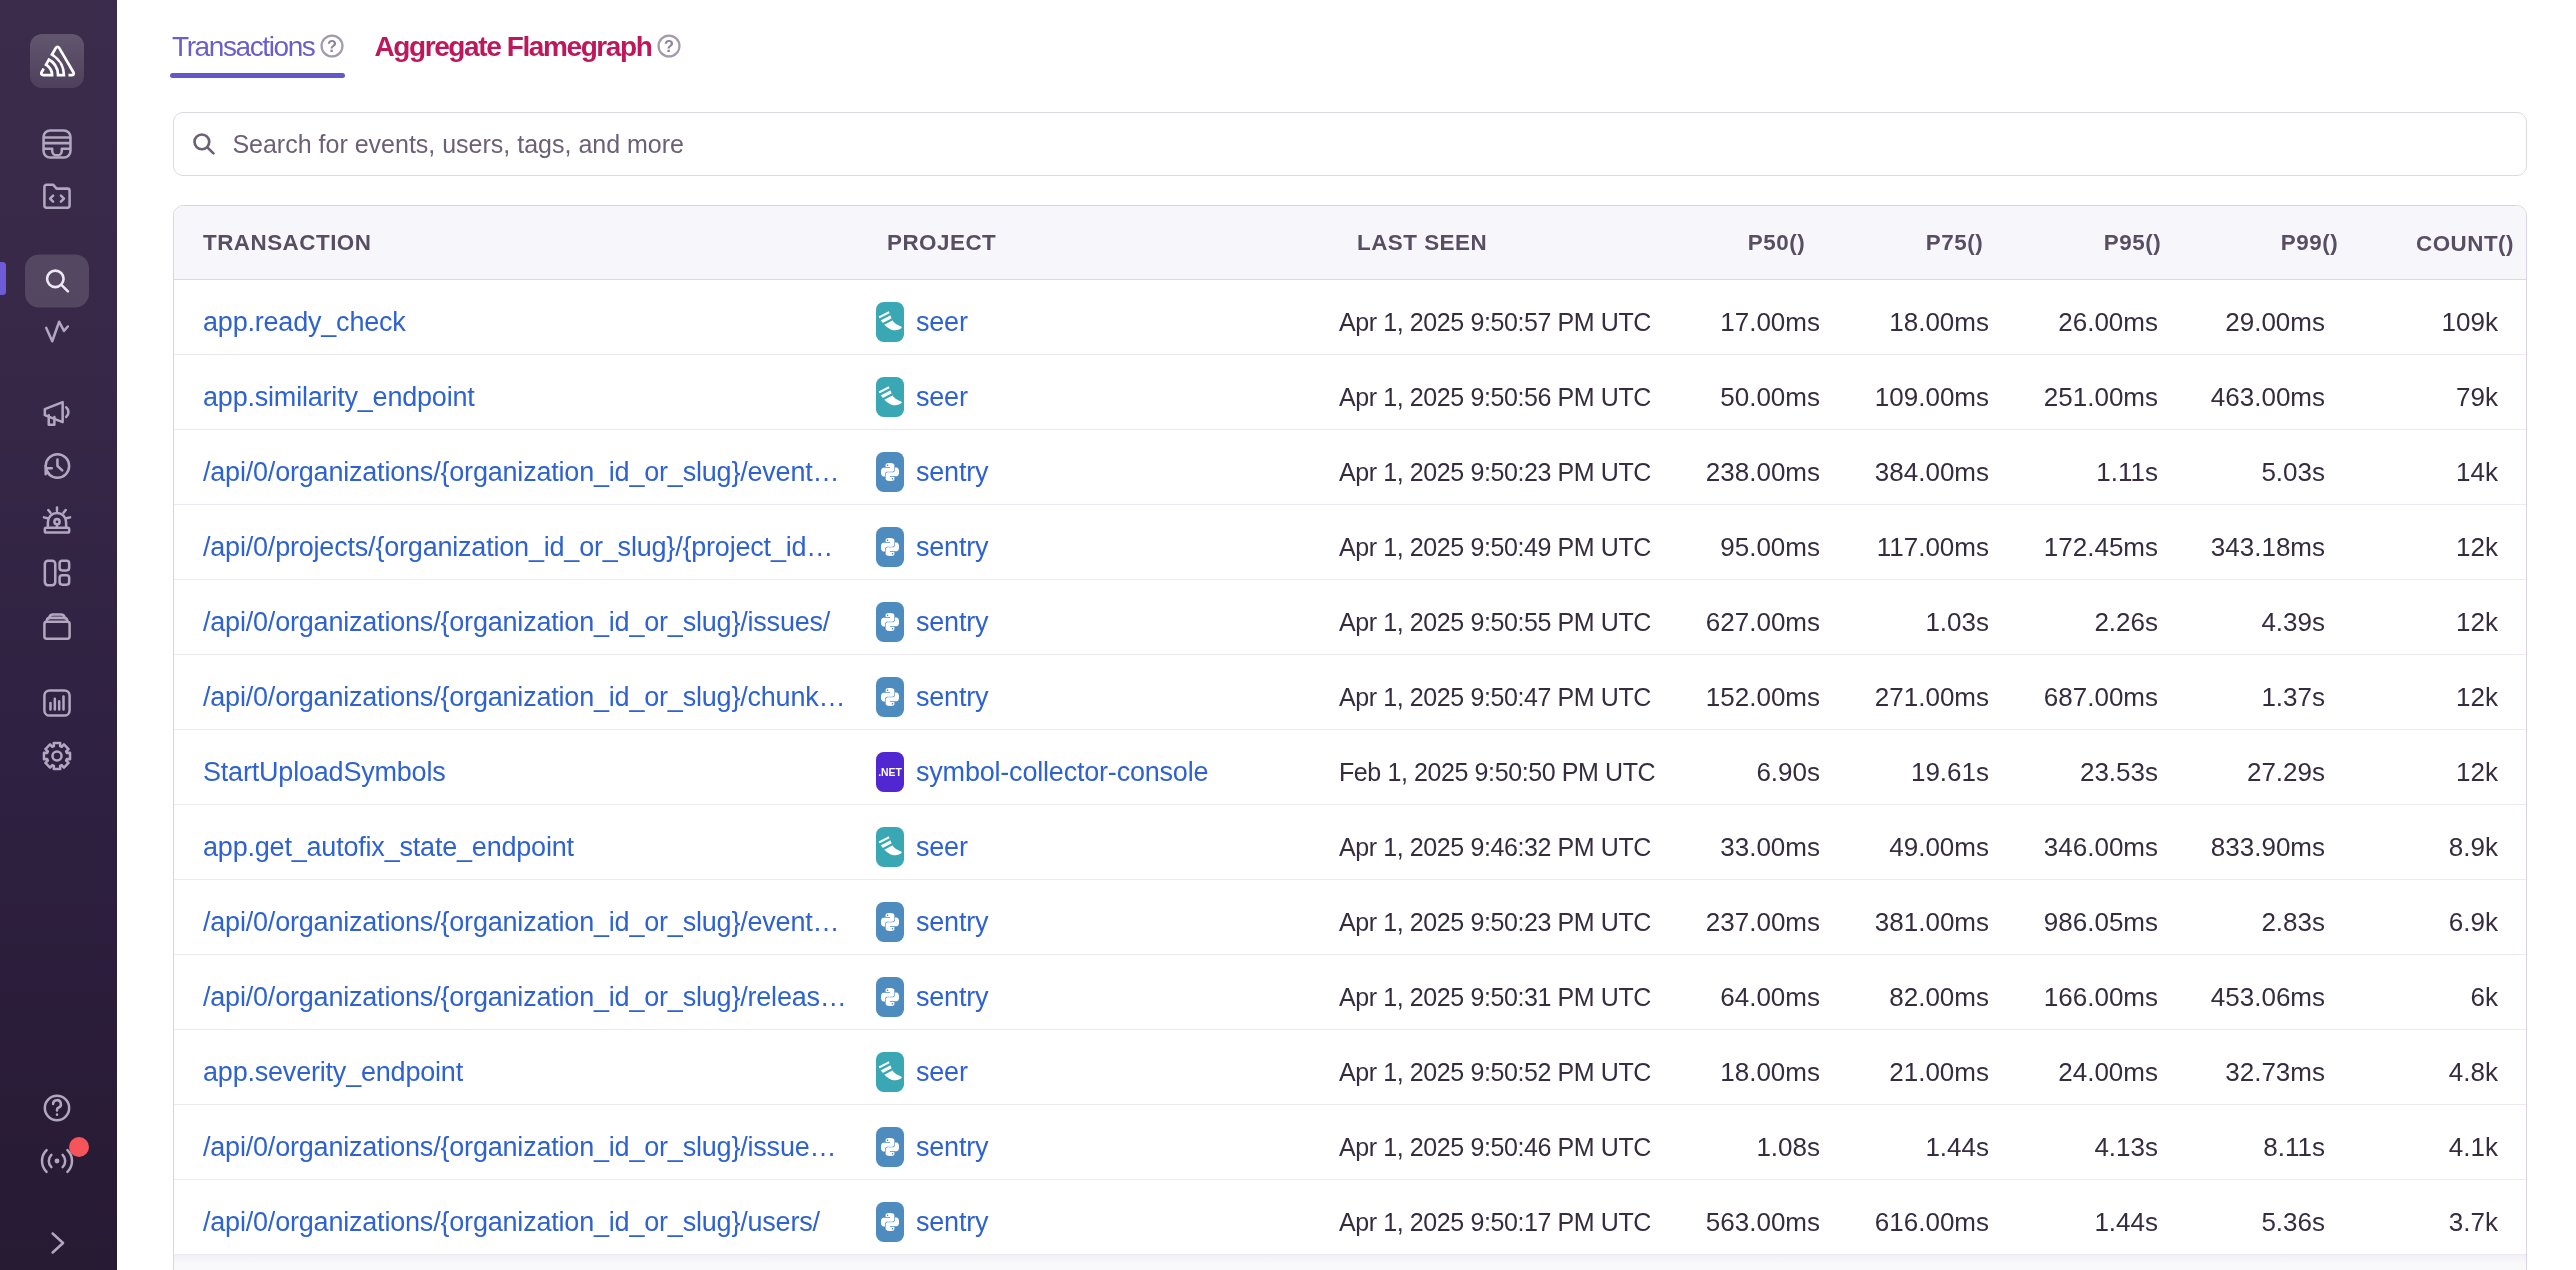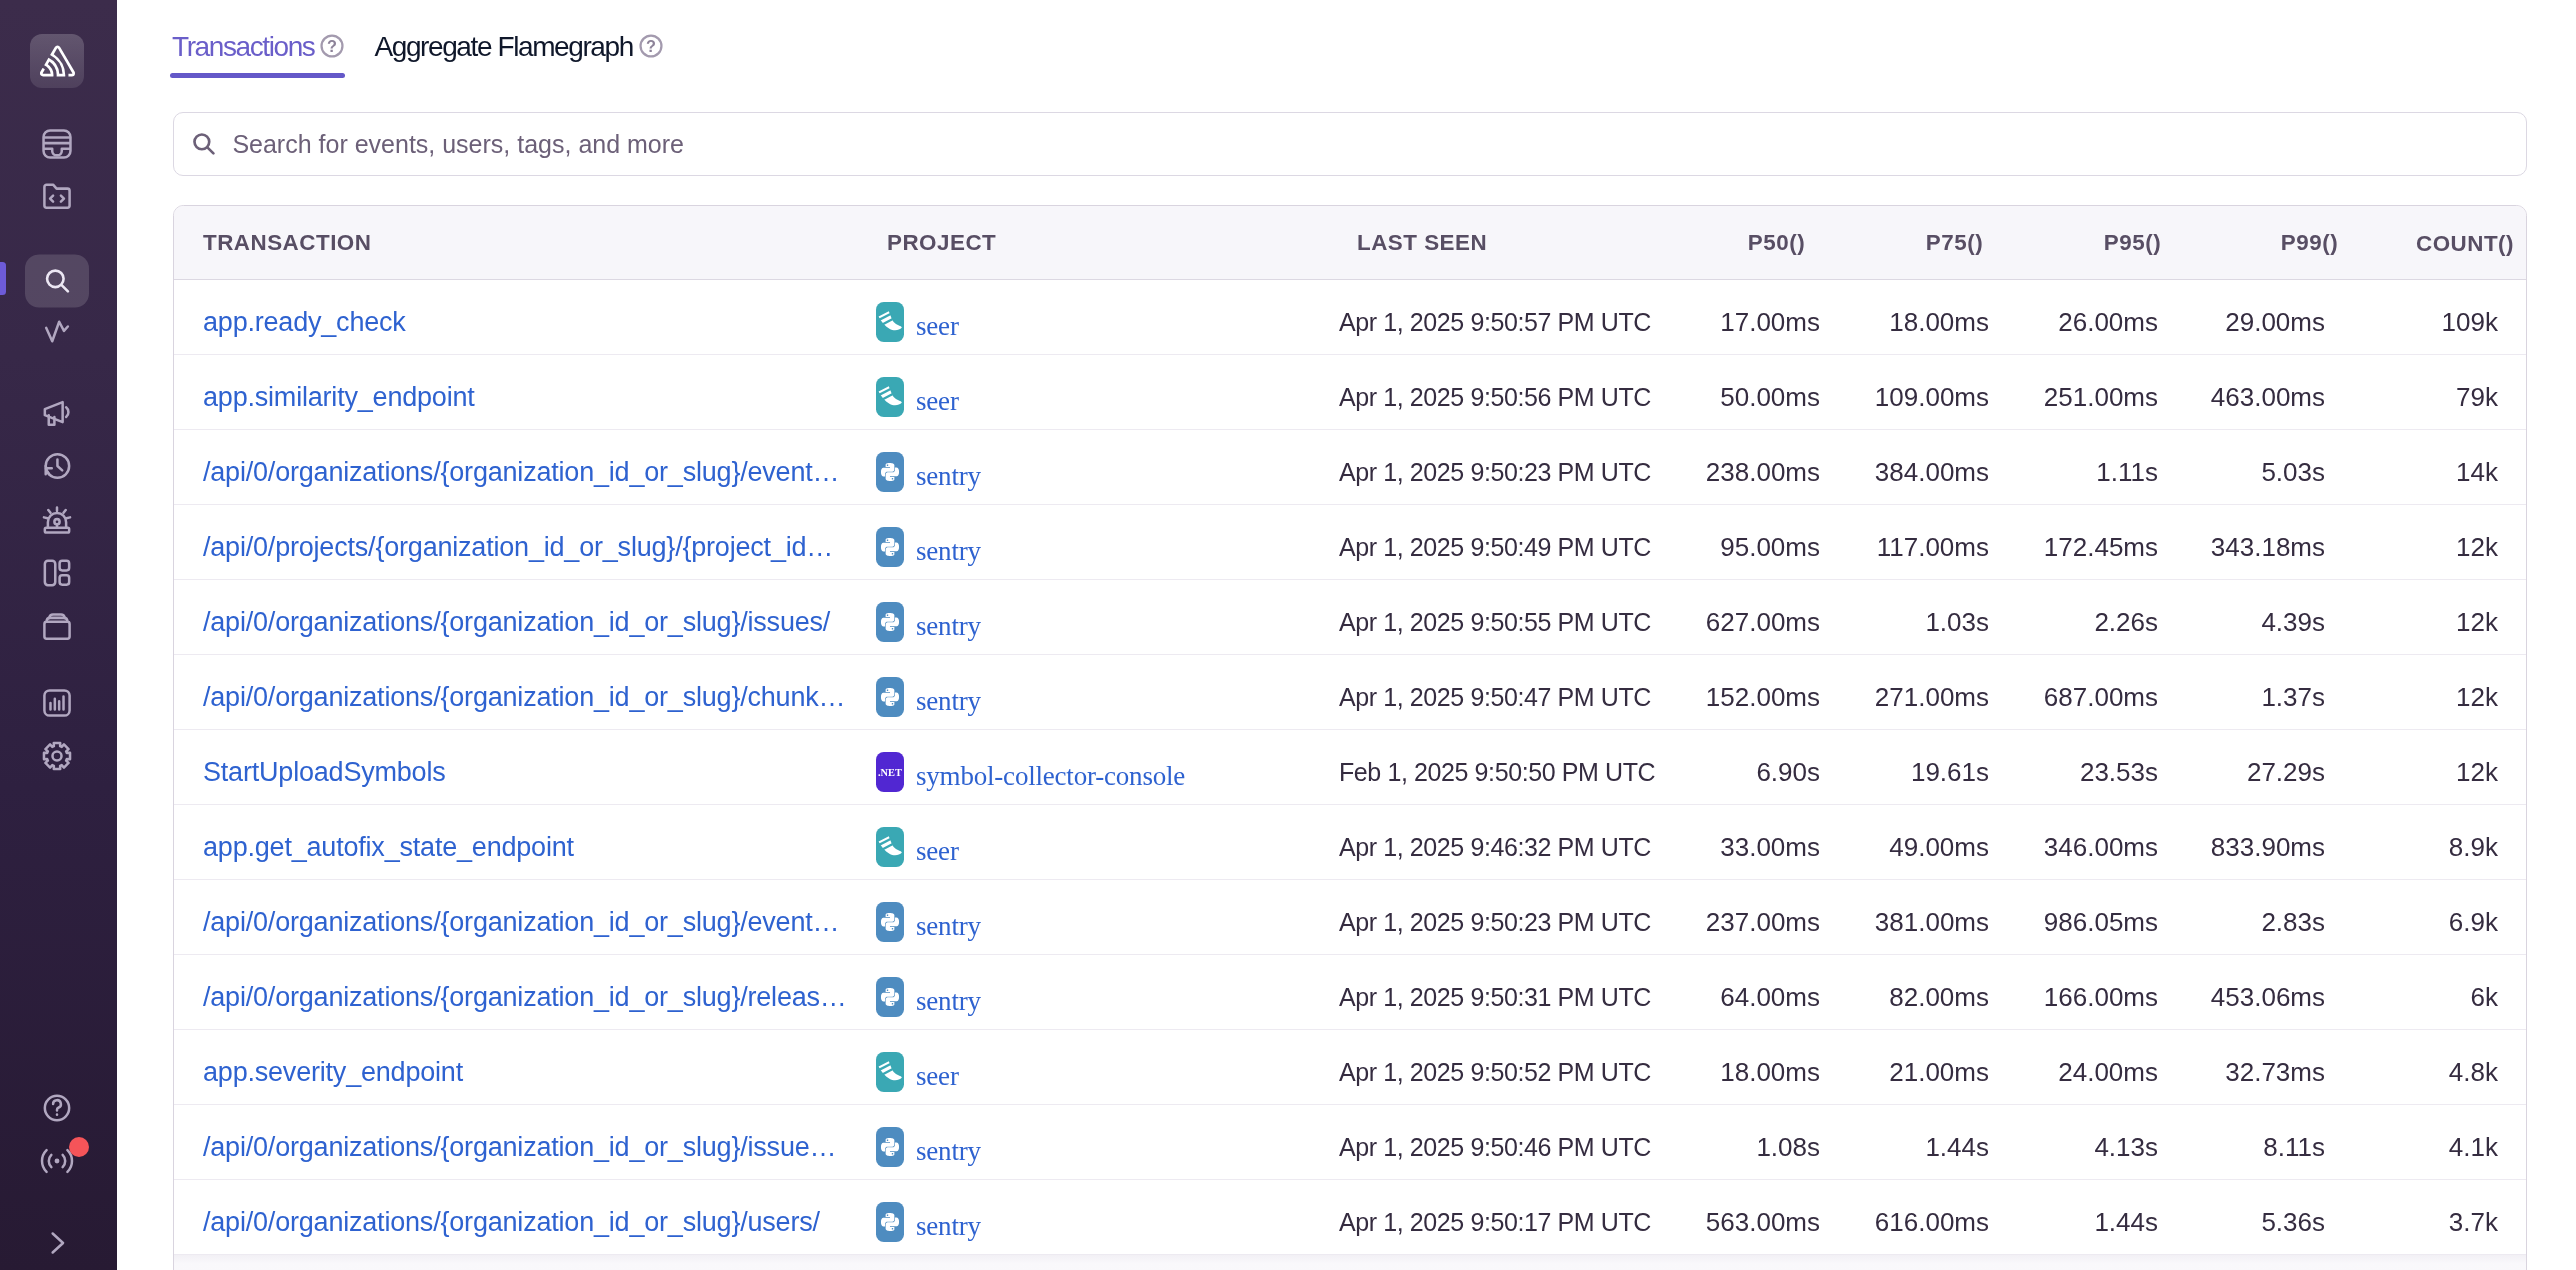--- a/index.html
+++ b/index.html
@@ -23,21 +23,21 @@
     background:linear-gradient(180deg,rgba(255,255,255,0.20),rgba(255,255,255,0.10)); }
   #searchTile { top:281px; width:64px; height:53px; border-radius:14px;
     background:rgba(255,255,255,0.14); }
   #navInd { position:absolute; left:0; top:262px; width:6px; height:33px;
     border-radius:0 3.5px 3.5px 0; background:#6d5bd8; }
   #redDot { position:absolute; left:69px; top:1137px; width:20px; height:20px;
     border-radius:50%; background:#f55459; }
   
   #tabs { position:absolute; left:172px; top:29px; height:35px; display:flex; align-items:center; }
   #tabs .t1 { font-size:28px; color:#6a5ec9; letter-spacing:-1.4px; }
-  #tabs .t2 { font-size:28px; color:#0f172a; margin-left:30px; letter-spacing:-1.4px; }
+  #tabs .t2 { font-size:28px; color:#be185d; margin-left:30px; letter-spacing:-1.4px;font-weight:bold; }
   #tabs .q { margin-left:6px; position:relative; top:0.9px; }
   #underline { position:absolute; left:170px; top:73px; width:175px; height:5.2px; border-radius:2.6px; background:#6458c8; }
   #searchbar {
     position:absolute; left:173px; top:112px; width:2354px; height:64px;
     border:1.7px solid #dcd8e3; border-radius:10px; background:#fff;
     display:flex; align-items:center;
   }
   #searchbar .ph { font-size:25px; color:#6c6078; margin-left:16.4px; }
   #searchbar svg { margin-left:18px; }
   #tablewrap {
@@ -51,21 +51,21 @@
     align-items:center;
     gap:9px;
   }
   .hc { padding-left:29px; white-space:nowrap; }
   .hr { text-align:center; padding-right:28px; padding-left:0; }
   .row { height:75px; border-bottom:1.7px solid #edeaf1; align-items:center; font-size:26px; color:#352c40; padding-top:10.4px; }
   .row .c { padding-left:29px; white-space:nowrap; overflow:hidden; }
   .row .r { text-align:right; padding-right:28px; padding-left:0; }
   .row .dt { font-size:25px; letter-spacing:-0.4px; }
   a.lk { color:#2e62d0; text-decoration:none; font-size:27px; letter-spacing:-0.2px; }
-  .proj { display:flex; align-items:flex-end; padding-left:27px !important;font-family:Liberation Serif, serif; }
+  .proj { display:flex; align-items:center; padding-left:27px !important; }
   .pic { width:28px; height:40px; border-radius:7.8px; margin-right:12px; flex:none;
     display:flex; align-items:center; justify-content:center; }
   .pic.seer { background:#3aa8b4; }
   .pic.py { background:#4e8cc0; }
   .pic.net { background:#5127d2; color:#fff; font-size:10.4px; font-weight:bold; letter-spacing:0; }
   #bstrip { height:52px; background:linear-gradient(180deg,#f2f0f5 0px,#f9f8fb 8.6px,#fbfafc 100%); }
 </style>
 </head>
 <body>
 <svg width="0" height="0" style="position:absolute">

